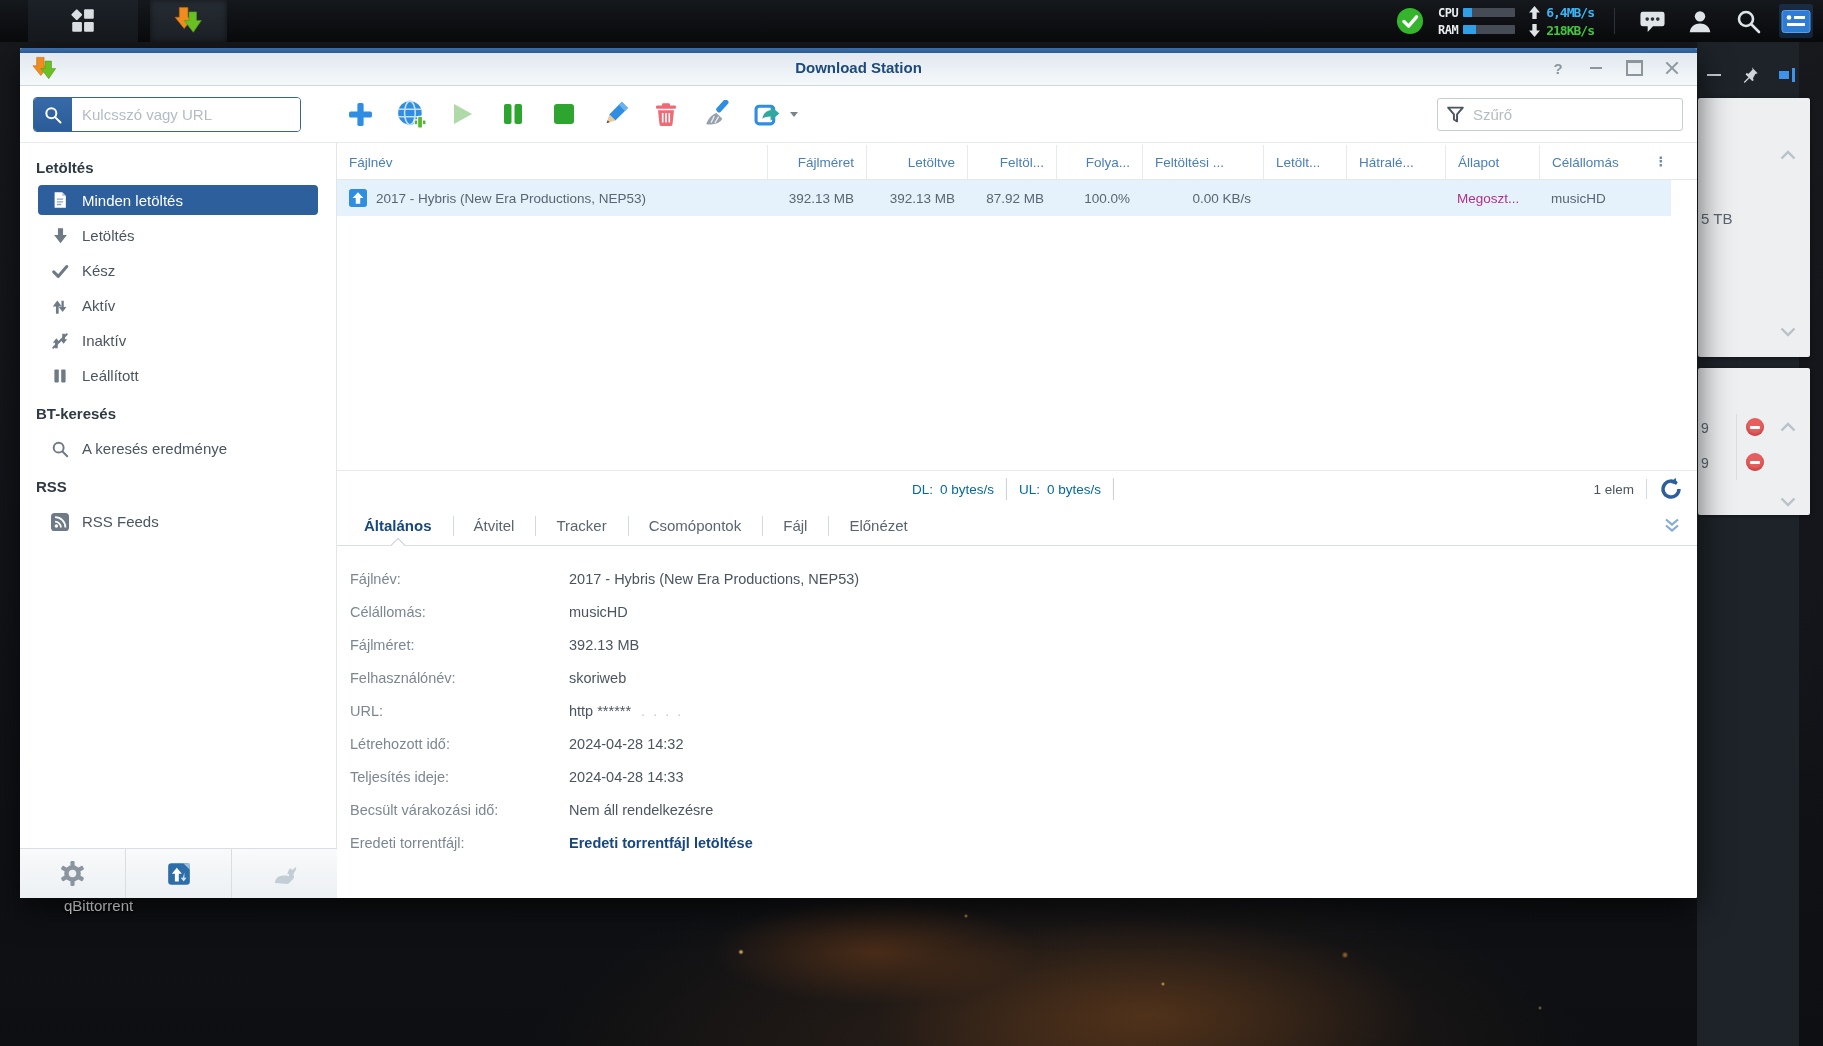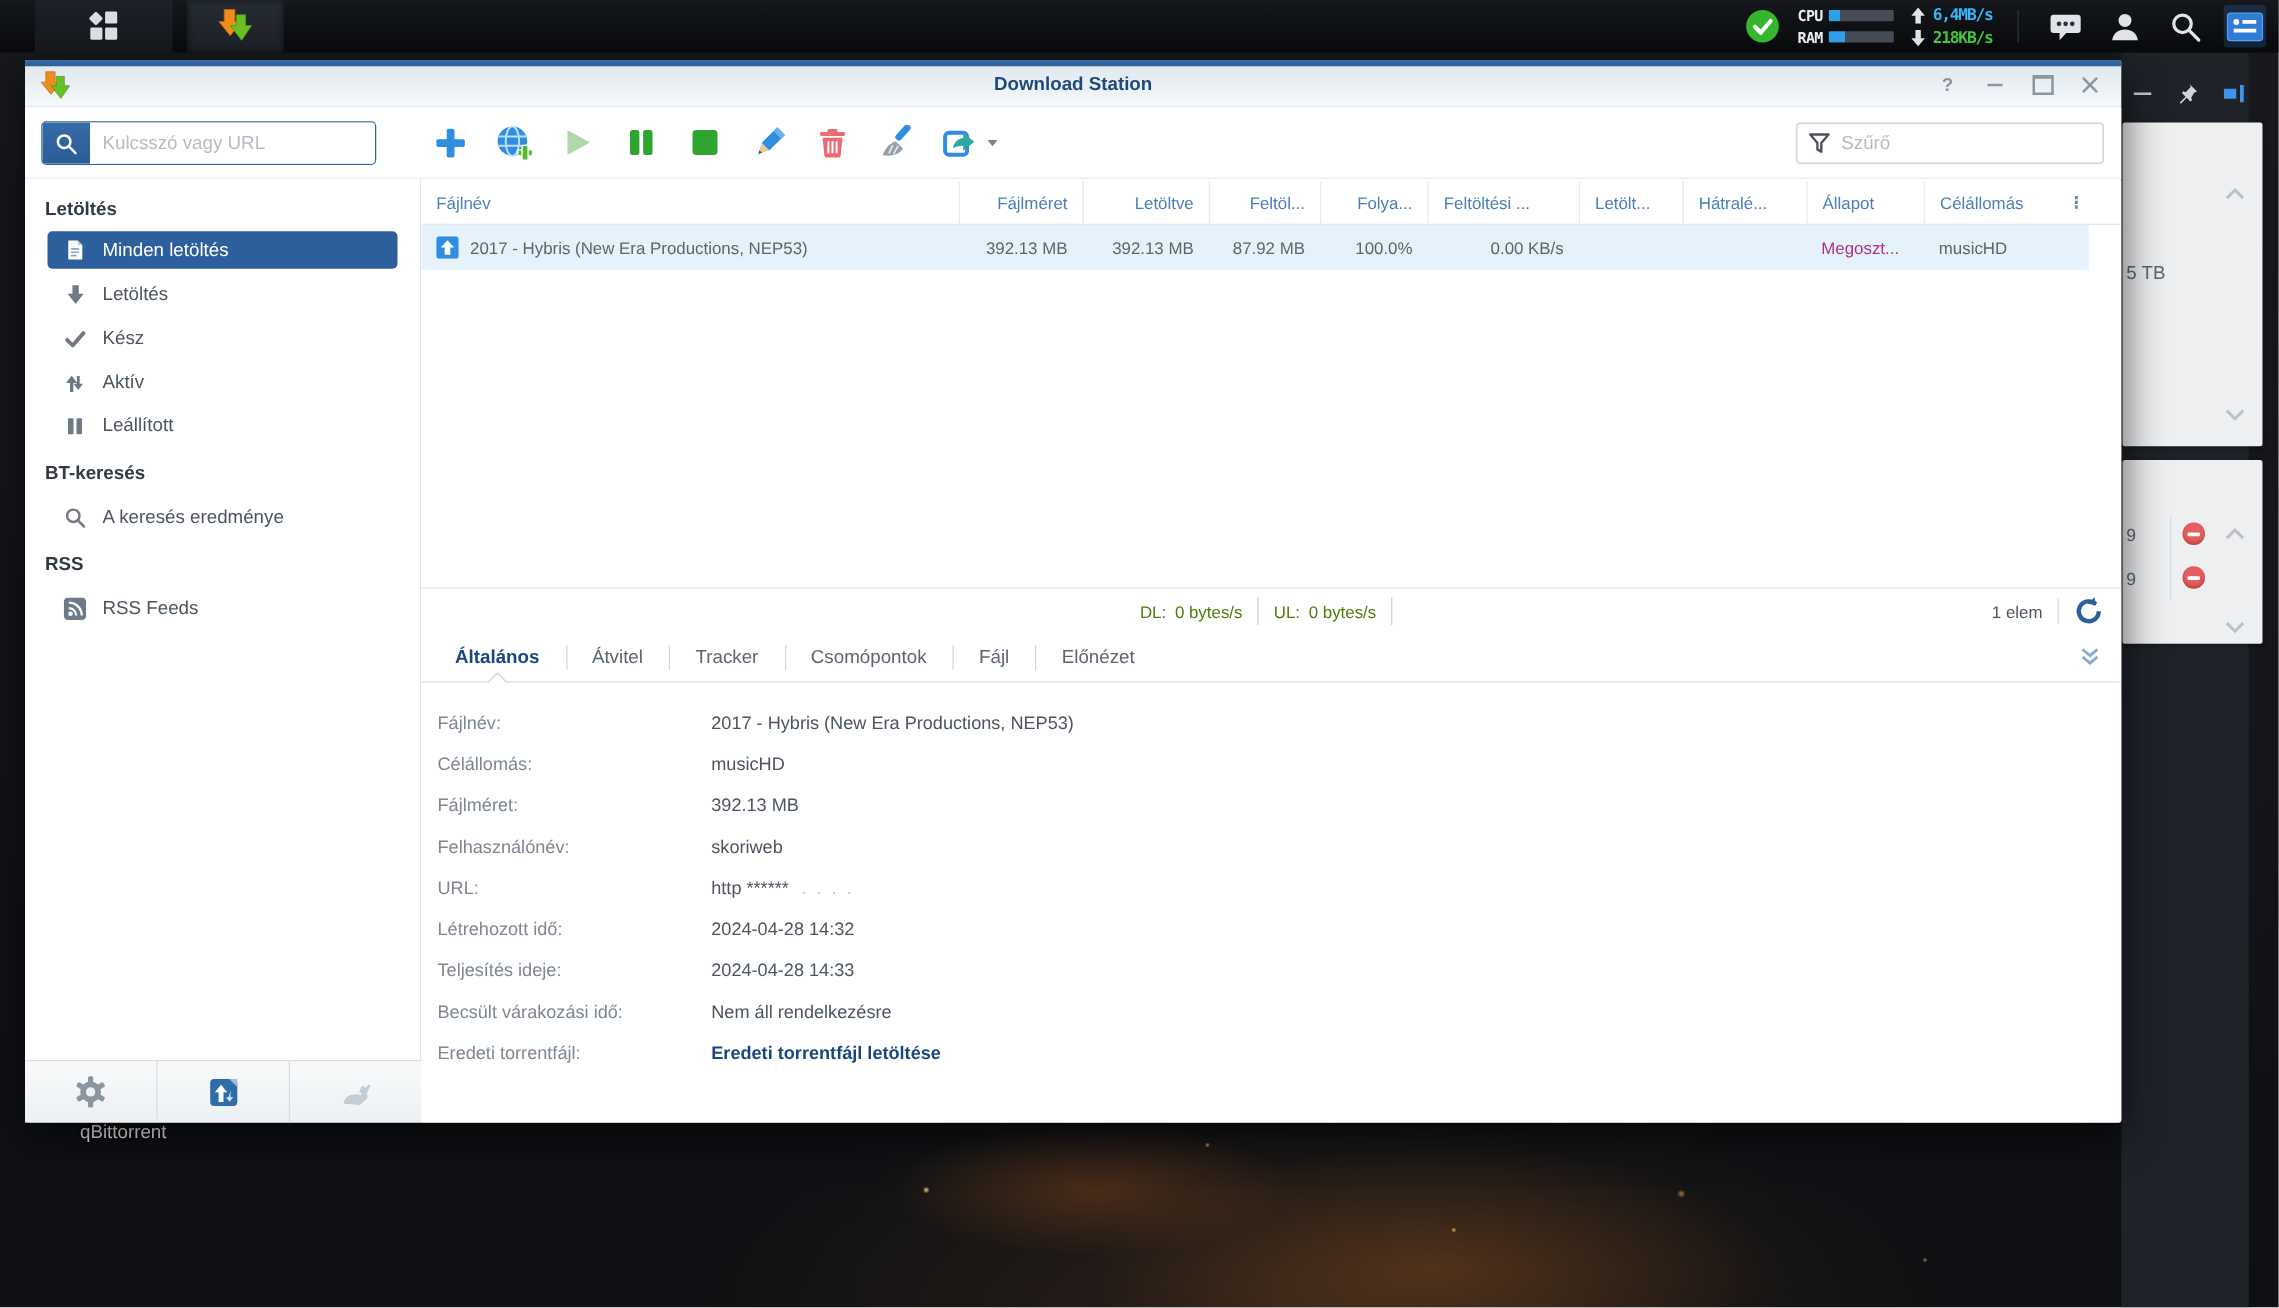--- a/index.html
+++ b/index.html
@@ -121,21 +121,21 @@
     font-weight:bold; font-size:13px; cursor:pointer; letter-spacing:0; line-height:4px; }
   .trow { position:absolute; left:0; top:35px; width:1334px; height:36px; background:#e5f2fb; display:flex; cursor:pointer; }
   .td { height:100%; display:flex; align-items:center; font-size:13.5px; color:#5a6572; padding:0 12px; white-space:nowrap; overflow:hidden; }
   .td.num { justify-content:flex-end; }
   .td-name { gap:9px; }
   .td-status { color:#b0308c; }
   .seed-ico { width:18px; height:18px; flex:0 0 18px; }
 
   
   .statusbar { position:absolute; left:0; right:0; top:325px; height:36px; border-top:1px solid #e6e9ed; background:#fff; }
-  .dlul { position:absolute; left:50%; top:0; transform:translateX(-52%); height:36px; display:flex; align-items:center; font-size:13.5px; color:#4d7c0f; }
+  .dlul { position:absolute; left:50%; top:0; transform:translateX(-52%); height:36px; display:flex; align-items:center; font-size:13.5px; color:#0369a1; }
   .dlul .lab { margin-right:7px; } .dlul .v { margin-right:12px; }
   .dlul .sep { width:1px; height:22px; background:#c9cfd5; margin-right:12px; }
   .sb-right { position:absolute; right:14px; top:0; height:36px; display:flex; align-items:center; gap:12px; }
   .sb-count { font-size:13.5px; color:#4a5560; }
   .sb-sep { width:1px; height:20px; background:#d3d9de; }
   .refresh-btn { width:24px; height:24px; cursor:pointer; }
 
   
   .tabbar { position:absolute; left:0; right:0; top:361px; height:40px; background:#fff; border-bottom:1px solid #d9dee3; display:flex; align-items:center; padding-left:6px; }
   .tab { position:relative; height:100%; display:flex; align-items:center; padding:0 21px; font-size:15px; color:#5b6570; cursor:pointer; }
@@ -433,20 +433,30 @@
         <span>Kész</span>
       </div>
       <div class="side-item">
         <span class="s-ico">
           <svg width="18" height="18" viewBox="0 0 20 20" fill="#6e7a86">
             <path d="M5.5 18.5v-8H2L7 4l5 6.5H8.5v8z"></path>
             <path d="M12.5 1.5h3v8H19L14 16 9 9.5h3.5z" transform="translate(1,3) scale(0.85)"></path>
           </svg>
         </span>
         <span>Aktív</span>
+      </div>
+      <div class="side-item">
+        <span class="s-ico">
+          <svg width="18" height="18" viewBox="0 0 20 20" fill="#6e7a86">
+            <path d="M4.5 18v-6H2l4-5 4 5H7.5v6z"></path>
+            <path d="M12.5 2h3v6H18l-4 5-4-5h2.5z"></path>
+            <path d="M2.5 17.5L17.5 2.5" stroke="#6e7a86" stroke-width="2.2" stroke-linecap="round"></path>
+          </svg>
+        </span>
+        <span>Inaktív</span>
       </div>
       <div class="side-item">
         <span class="s-ico">
           <svg width="16" height="16" viewBox="0 0 20 20" fill="#6e7a86">
               <rect x="3" y="2" width="5.5" height="16" rx="1"></rect>
               <rect x="11.5" y="2" width="5.5" height="16" rx="1"></rect>
             </svg>
         </span>
         <span>Leállított</span>
       </div>

